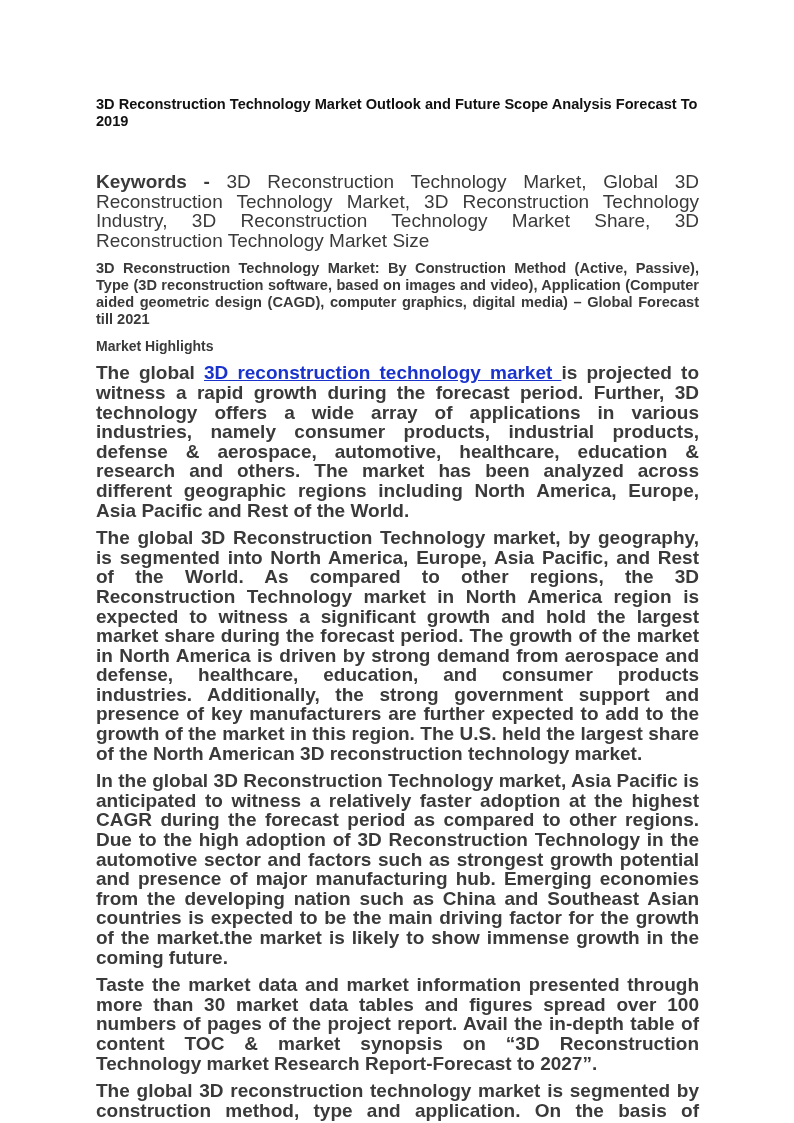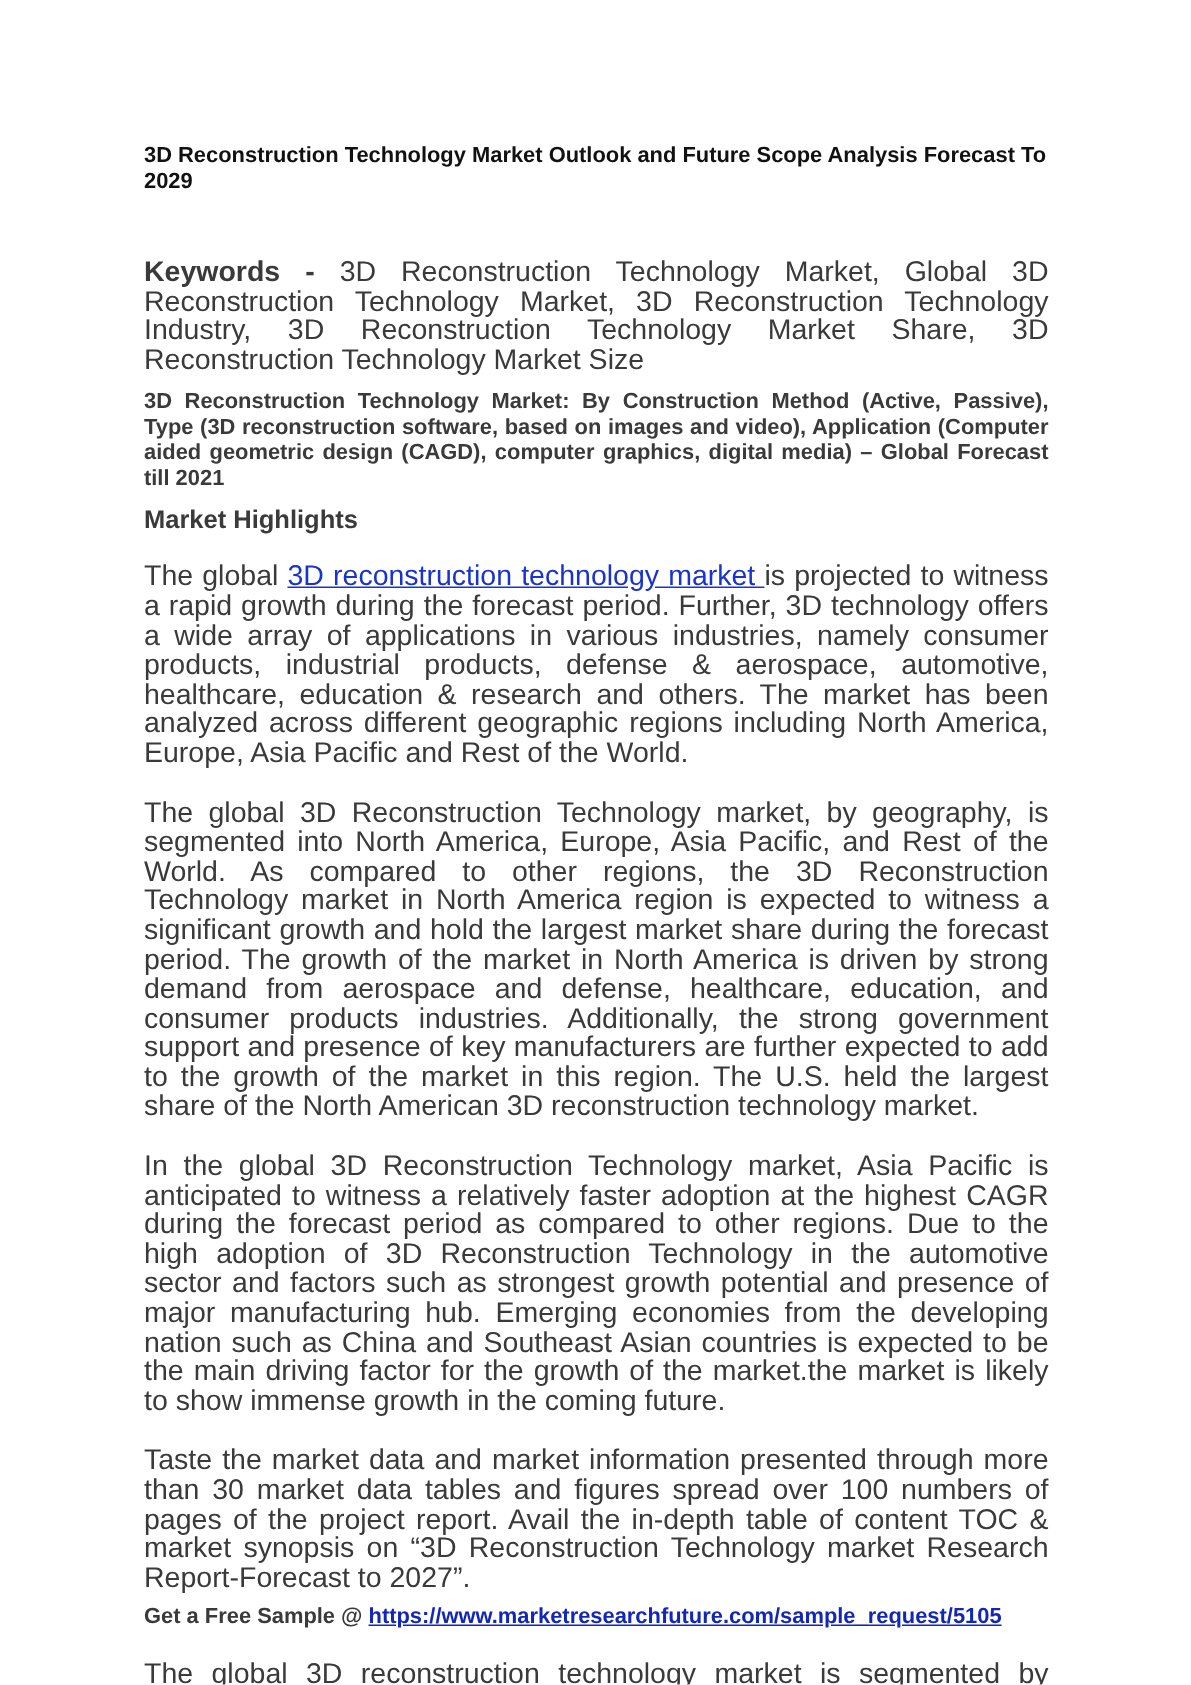--- a/index.html
+++ b/index.html
@@ -45,26 +45,27 @@
       font-weight: bold;
       color: #3a3a3a;
       margin-top: 10px;
       font-size: 14.6px;
       line-height: 17px;
       text-align: justify;
     }
     .section-head {
       font-weight: bold;
       color: #3a3a3a;
-      font-size: 17px;
+      font-size: 14px;
       line-height: 17px;
       margin-top: 10px;
     }
     .body-para {
-      margin-top: 20px;
+      margin-top: 8px;
+      font-weight: bold;
     }
     a.link {
       color: #1a33cc;
       text-decoration: underline;
     }
     .sample-line {
       margin-top: 8px;
       font-weight: bold;
       font-size: 14.6px;
       line-height: 17px;
@@ -82,41 +83,38 @@
     }
     .last {
       text-align-last: justify;
     }
   </style>
 </head>
 <body>
 
 <div class="page">
 
-  <h1 class="title">3D Reconstruction Technology Market Outlook and Future Scope Analysis Forecast To 2029</h1>
+  <h1 class="title">3D Reconstruction Technology Market Outlook and Future Scope Analysis Forecast To 2019</h1>
 
   <p class="keywords">
     <span class="label">Keywords -</span><span> 3D Reconstruction Technology Market, Global 3D Reconstruction Technology Market, 3D Reconstruction Technology Industry, 3D Reconstruction Technology Market Share, 3D Reconstruction Technology Market Size</span>
   </p>
 
   <div class="subheading">3D Reconstruction Technology Market: By Construction Method (Active, Passive), Type (3D reconstruction software, based on images and video), Application (Computer aided geometric design (CAGD), computer graphics, digital media) – Global Forecast till 2021</div>
 
   <div class="section-head">Market Highlights</div>
 
   <p class="body-para">
     <span>The global </span><a class="link">3D reconstruction technology market </a><span>is projected to witness a rapid growth during the forecast period. Further, 3D technology offers a wide array of applications in various industries, namely consumer products, industrial products, defense &amp; aerospace, automotive, healthcare, education &amp; research and others. The market has been analyzed across different geographic regions including North America, Europe, Asia Pacific and Rest of the World.</span>
   </p>
 
   <p class="body-para">The global 3D Reconstruction Technology market, by geography, is segmented into North America, Europe, Asia Pacific, and Rest of the World. As compared to other regions, the 3D Reconstruction Technology market in North America region is expected to witness a significant growth and hold the largest market share during the forecast period. The growth of the market in North America is driven by strong demand from aerospace and defense, healthcare, education, and consumer products industries. Additionally, the strong government support and presence of key manufacturers are further expected to add to the growth of the market in this region. The U.S. held the largest share of the North American 3D reconstruction technology market.</p>
 
   <p class="body-para">In the global 3D Reconstruction Technology market, Asia Pacific is anticipated to witness a relatively faster adoption at the highest CAGR during the forecast period as compared to other regions. Due to the high adoption of 3D Reconstruction Technology in the automotive sector and factors such as strongest growth potential and presence of major manufacturing hub. Emerging economies from the developing nation such as China and Southeast Asian countries is expected to be the main driving factor for the growth of the market.the market is likely to show immense growth in the coming future.</p>
 
 
   <p class="body-para">Taste the market data and market information presented through more than 30 market data tables and figures spread over 100 numbers of pages of the project report. Avail the in-depth table of content TOC &amp; market synopsis on “3D Reconstruction Technology market Research Report-Forecast to 2027”.</p>
 
-  <div class="sample-line">
-    <span>Get a Free Sample @ </span><a class="link">https://www.marketresearchfuture.com/sample_request/5105</a>
-  </div>
 
 
   <p class="body-para last">The global 3D reconstruction technology market is segmented by construction method, type and application. On the basis of construction method, the market is segmented into active and passive. And on the basis of type, the market is segmented into 3D reconstruction</p>
 
 </div>
 
 </body></html>

